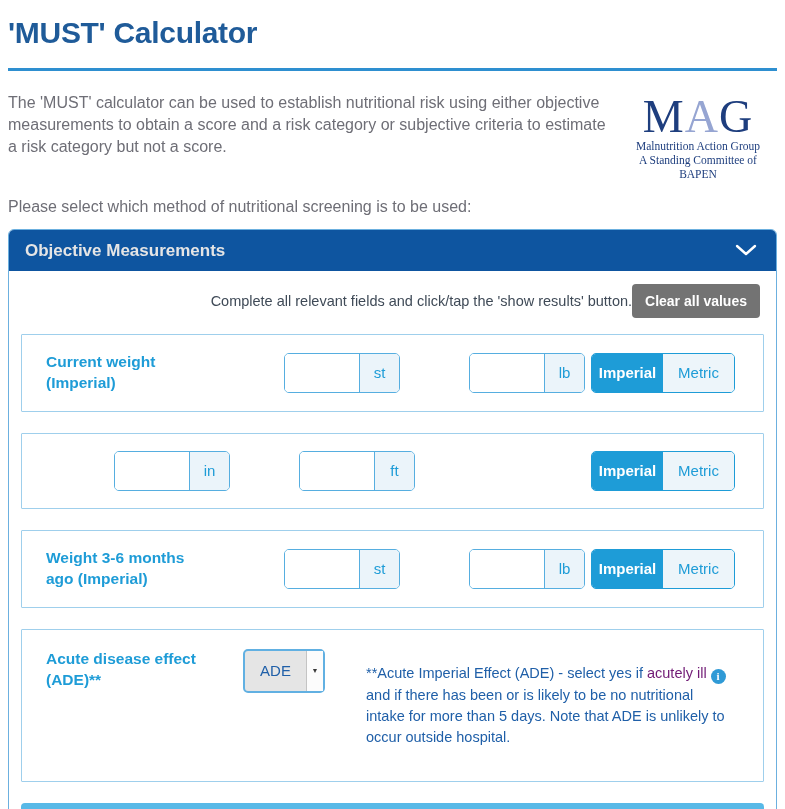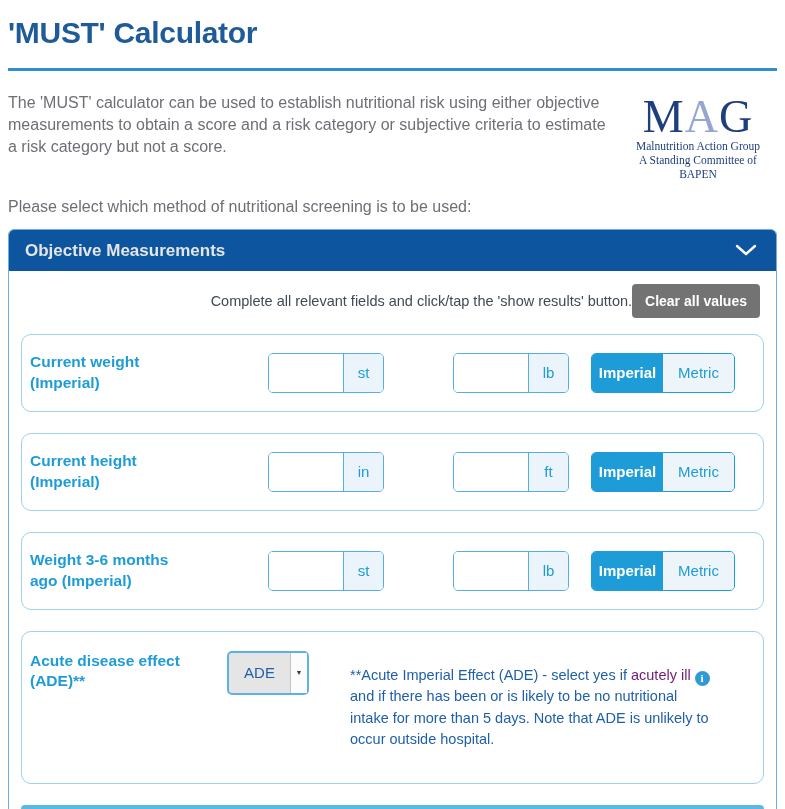--- a/index.html
+++ b/index.html
@@ -24,21 +24,21 @@
   .panel{margin-top:13px;border:1px solid #6CB0DF;border-radius:6px;overflow:hidden;background:#fff;}
   .panel-header{background:#0E55A0;color:#e5e5e5;height:41px;display:flex;align-items:center;justify-content:space-between;padding:0 19px 0 16px;cursor:pointer;}
   .panel-header-title{font-size:17px;font-weight:700;}
   .chev{display:flex;align-items:center;}
 
   .info-row{display:flex;align-items:center;justify-content:flex-end;padding:13px 16px 9px;}
   .info-text{font-size:14.5px;color:#3F4A57;}
   .clear-btn{background:#737373;color:#fff;border:none;border-radius:4px;font-family:inherit;font-size:14px;font-weight:700;padding:9px 13px;cursor:pointer;}
 
   
-  .field-row{margin:7px 12px 21px;border:1px solid #9FCFEC;border-radius:10px;display:flex;align-items:center;padding:17px 28px 17px 8px;}
+  .field-row{margin:7px 12px 21px;border:1px solid #9FCFEC;border-radius:1px;display:flex;align-items:center;padding:17px 28px 17px 24px;}
   .field-label{width:170px;flex:none;color:#1E9CD7;font-weight:700;font-size:15.5px;line-height:1.35;}
   .groups{display:flex;gap:28px;margin-left:27px;}
   .input-group{display:flex;height:38px;border:1px solid #56AEE0;border-radius:5px;overflow:hidden;background:#fff;margin-left:41px;}
   .input-group input{width:60px;border:none;outline:none;padding:0 7px;font-size:15px;font-family:inherit;color:#333;}
   .unit-addon{width:39px;background:#EBF4FA;border-left:1px solid #56AEE0;color:#1E9CD7;font-size:15px;display:flex;align-items:center;justify-content:center;}
   .toggle{margin-left:auto;display:flex;height:38px;border:1px solid #1E9CD7;border-radius:5px;overflow:hidden;}
   .toggle-btn{width:71px;display:flex;align-items:center;justify-content:center;font-size:15px;font-family:inherit;border:none;cursor:pointer;}
   .toggle-btn.active{background:#1E9CD7;color:#fff;font-weight:700;}
   .toggle-btn.inactive{background:#EDF5FA;color:#1E9CD7;font-weight:400;}
 
@@ -101,21 +101,20 @@
           <span class="unit-addon">lb</span>
         </div>
       </div>
       <div class="toggle">
         <button class="toggle-btn active">Imperial</button>
         <button class="toggle-btn inactive">Metric</button>
       </div>
     </div>
 
     <div class="field-row">
-      <div class="field-label">Current height (Imperial)</div>
       <div class="groups">
         <div class="input-group">
           <input type="text" value="" style="">
           <span class="unit-addon">in</span>
         </div>
         <div class="input-group">
           <input type="text" value="" style="">
           <span class="unit-addon">ft</span>
         </div>
       </div>

